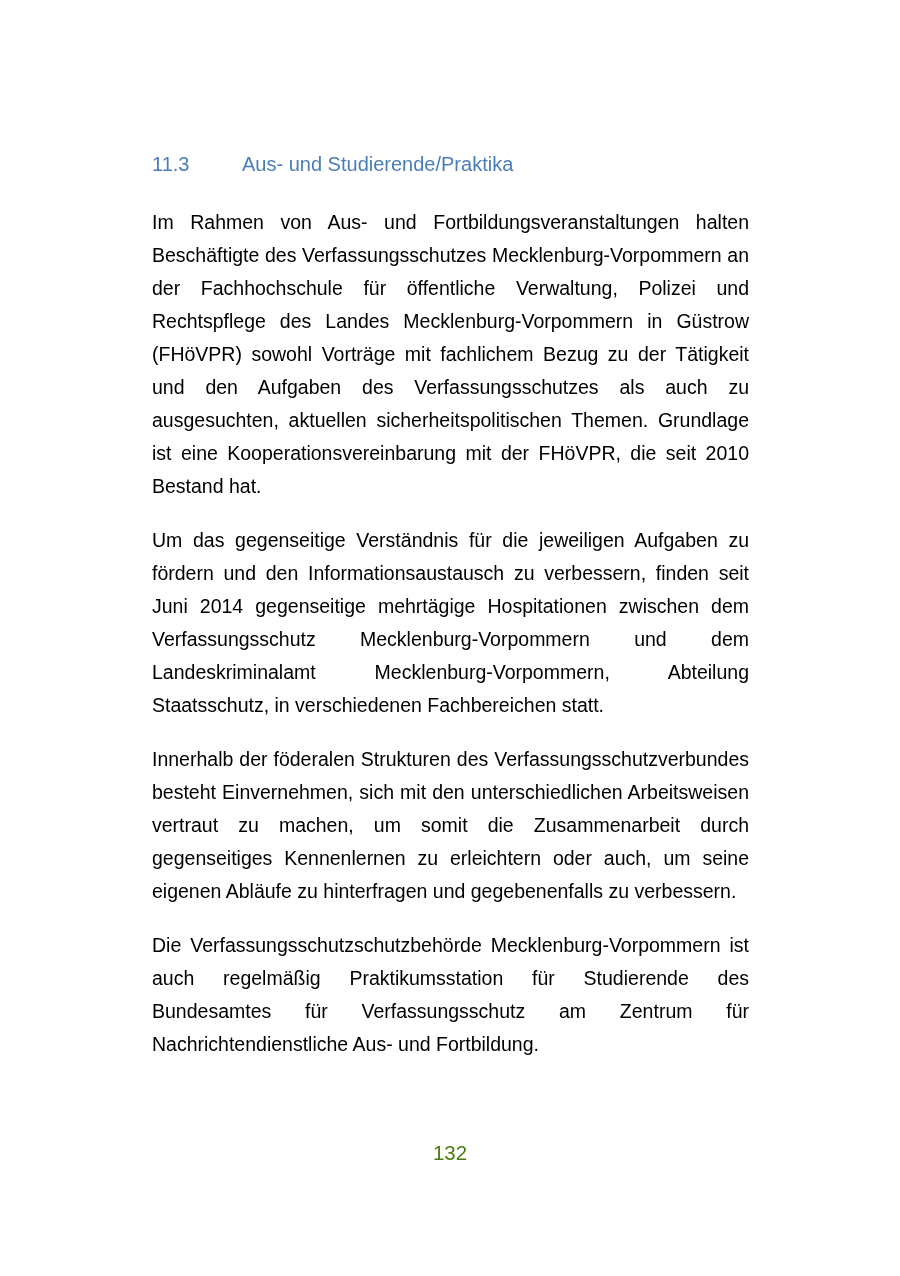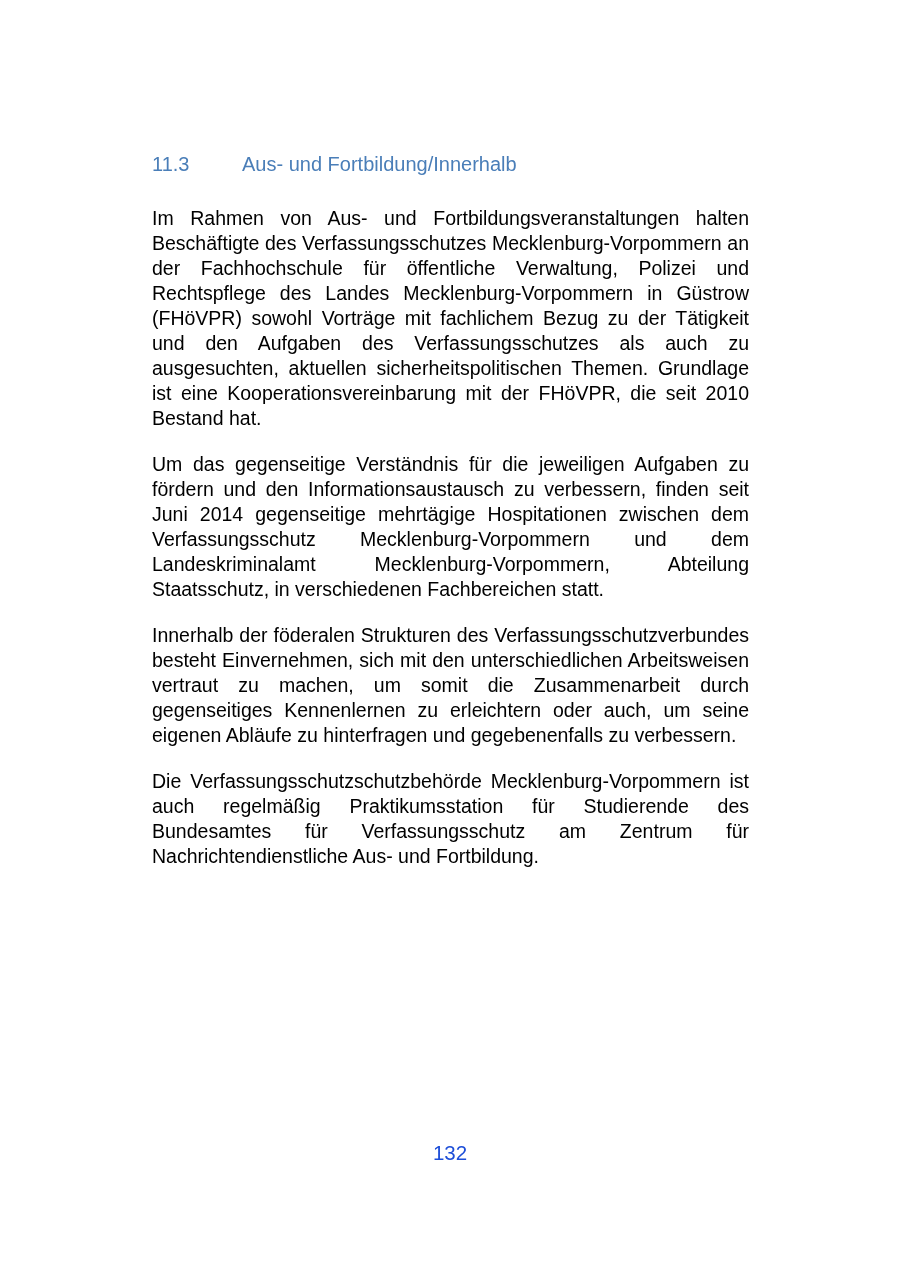--- a/index.html
+++ b/index.html
@@ -29,46 +29,46 @@
       font-size: 20px;
       font-weight: 400;
       margin: 0 0 30px 0;
     }
     .heading .num {
       flex: 0 0 90px;
       width: 90px;
     }
     .body-text p {
       font-size: 19.5px;
-      line-height: 25px;
+      line-height: 33px;
       text-align: justify;
       hyphens: auto;
       margin: 0 0 21px 0;
     }
     .body-text p:last-child {
       margin-bottom: 16px;
     }
     .page-number {
       position: absolute;
       left: 0;
       top: 1141px;
       width: 100%;
       text-align: center;
       font-size: 20.5px;
-      color: #1d4ed8;
+      color: #4d7c0f;
     }
   </style>
 </head>
 <body>
 
 <div class="page">
   <div class="content">
     <h2 class="heading">
       <span class="num">11.3</span>
-      <span class="title">Aus- und Fortbildung/Innerhalb</span>
+      <span class="title">Aus- und Studierende/Praktika</span>
     </h2>
     <div class="body-text">
       <p>Im Rahmen von Aus- und Fortbildungsveranstaltungen halten Beschäftigte des Verfassungsschutzes Mecklenburg-Vorpommern an der Fachhochschule für öffentliche Verwaltung, Polizei und Rechtspflege des Landes Mecklenburg-Vorpommern in Güstrow (FHöVPR) sowohl Vorträge mit fachlichem Bezug zu der Tätigkeit und den Aufgaben des Verfassungsschutzes als auch zu ausgesuchten, aktuellen sicherheitspolitischen Themen. Grundlage ist eine Kooperationsvereinbarung mit der FHöVPR, die seit 2010 Bestand hat.</p>
       <p>Um das gegenseitige Verständnis für die jeweiligen Aufgaben zu fördern und den Informationsaustausch zu verbessern, finden seit Juni 2014 gegenseitige mehrtägige Hospitationen zwischen dem Verfassungsschutz Mecklenburg-Vorpommern und dem Landeskriminalamt Mecklenburg-Vorpommern, Abteilung Staatsschutz, in verschiedenen Fachbereichen statt.</p>
       <p>Innerhalb der föderalen Strukturen des Verfassungsschutzverbundes besteht Einvernehmen, sich mit den unterschiedlichen Arbeitsweisen vertraut zu machen, um somit die Zusammenarbeit durch gegenseitiges Kennenlernen zu erleichtern oder auch, um seine eigenen Abläufe zu hinterfragen und gegebenenfalls zu verbessern.</p>
       <p>Die Verfassungsschutzschutzbehörde Mecklenburg-Vorpommern ist auch regelmäßig Praktikumsstation für Studierende des Bundesamtes für Verfassungsschutz am Zentrum für Nachrichtendienstliche Aus- und Fortbildung.</p>
     </div>
   </div>
   <div class="page-number">132</div>
 </div>

